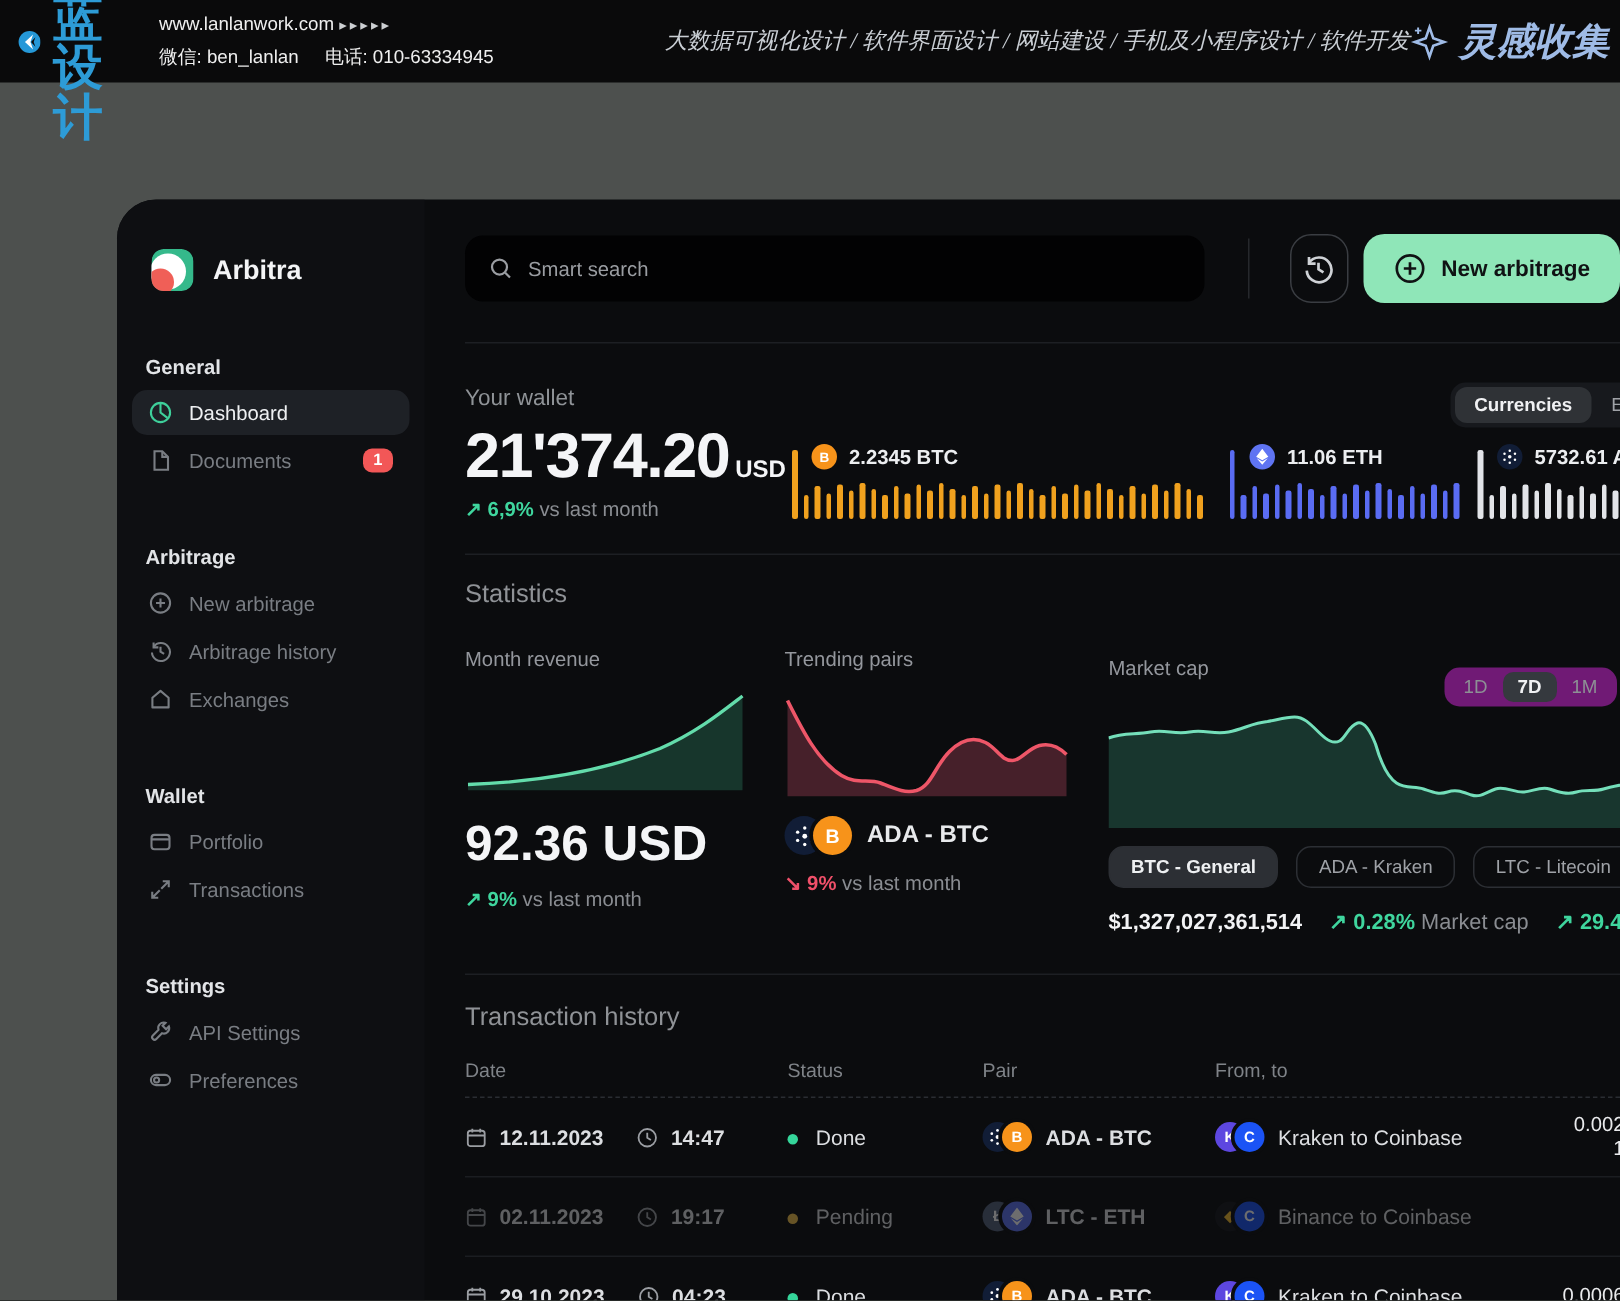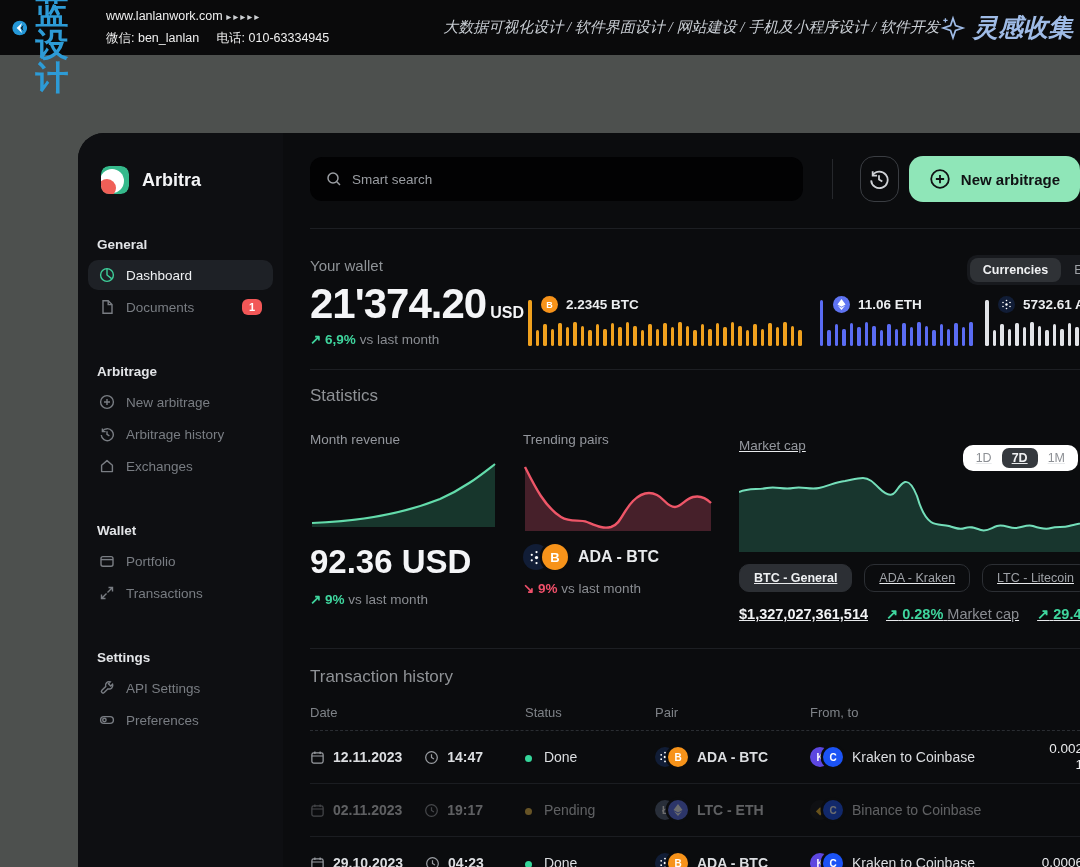--- a/index.html
+++ b/index.html
@@ -90,28 +90,28 @@
   .bnb { background:#16171c; color:#f3ba2f; }
   .pair { display:flex; align-items:center; }
   .pair .coin + .coin { margin-left:-7px; box-shadow:0 0 0 2.5px #0b0c0e; }
 
   
   .stats { padding-top:16px; }
   .stats-title { font-size:17px; color:#8f9296; }
   .cols { display:flex; margin-top:26px; }
   .col1 { width:187px; flex-shrink:0; }
   .col2 { width:190px; margin-left:26px; flex-shrink:0; }
-  .col3 { flex:1; min-width:0; margin-left:26px;text-decoration:underline; }
+  .col3 { flex:1; min-width:0; margin-left:26px; }
   .card-title { font-size:13.5px; color:#94979d; }
   .chart { display:block; margin-top:14px; }
   .mr-value { margin-top:16px; font-size:33px; font-weight:bold; color:#f4f5f7; white-space:nowrap; }
   .chg-row { margin-top:10px; font-size:13.5px; white-space:nowrap; }
   .tp-pair { display:flex; align-items:center; gap:10px; margin-top:13px; font-size:16px; font-weight:bold; }
   .c3-head { display:flex; align-items:center; justify-content:space-between; height:26px; }
-  .tpills { background:#ffffff; border-radius:10px; padding:3px; display:flex; margin-right:2px;margin-top:25px; }
+  .tpills { background:#701a75; border-radius:10px; padding:3px; display:flex; margin-right:2px;margin-top:25px; }
   .tpill { padding:3px 10px; font-size:12.5px; color:#8d9095; border-radius:7px; cursor:pointer; }
   .tpill.on { background:#35393e; color:#f0f1f3; font-weight:bold; }
   .chips { display:flex; gap:12px; margin-top:12px; white-space:nowrap; }
   .chip { border:1px solid #2c2f34; border-radius:10px; padding:6px 14px; font-size:12.5px;
           color:#9fa2a7; cursor:pointer; flex-shrink:0; }
   .chip.on { background:#2c2f34; color:#eef0f2; font-weight:bold; }
   .mc-stats { display:flex; gap:18px; margin-top:14px; font-size:14.5px; white-space:nowrap; align-items:baseline; }
   .mc-cap { color:#f2f3f5; font-weight:bold; }
 
   

